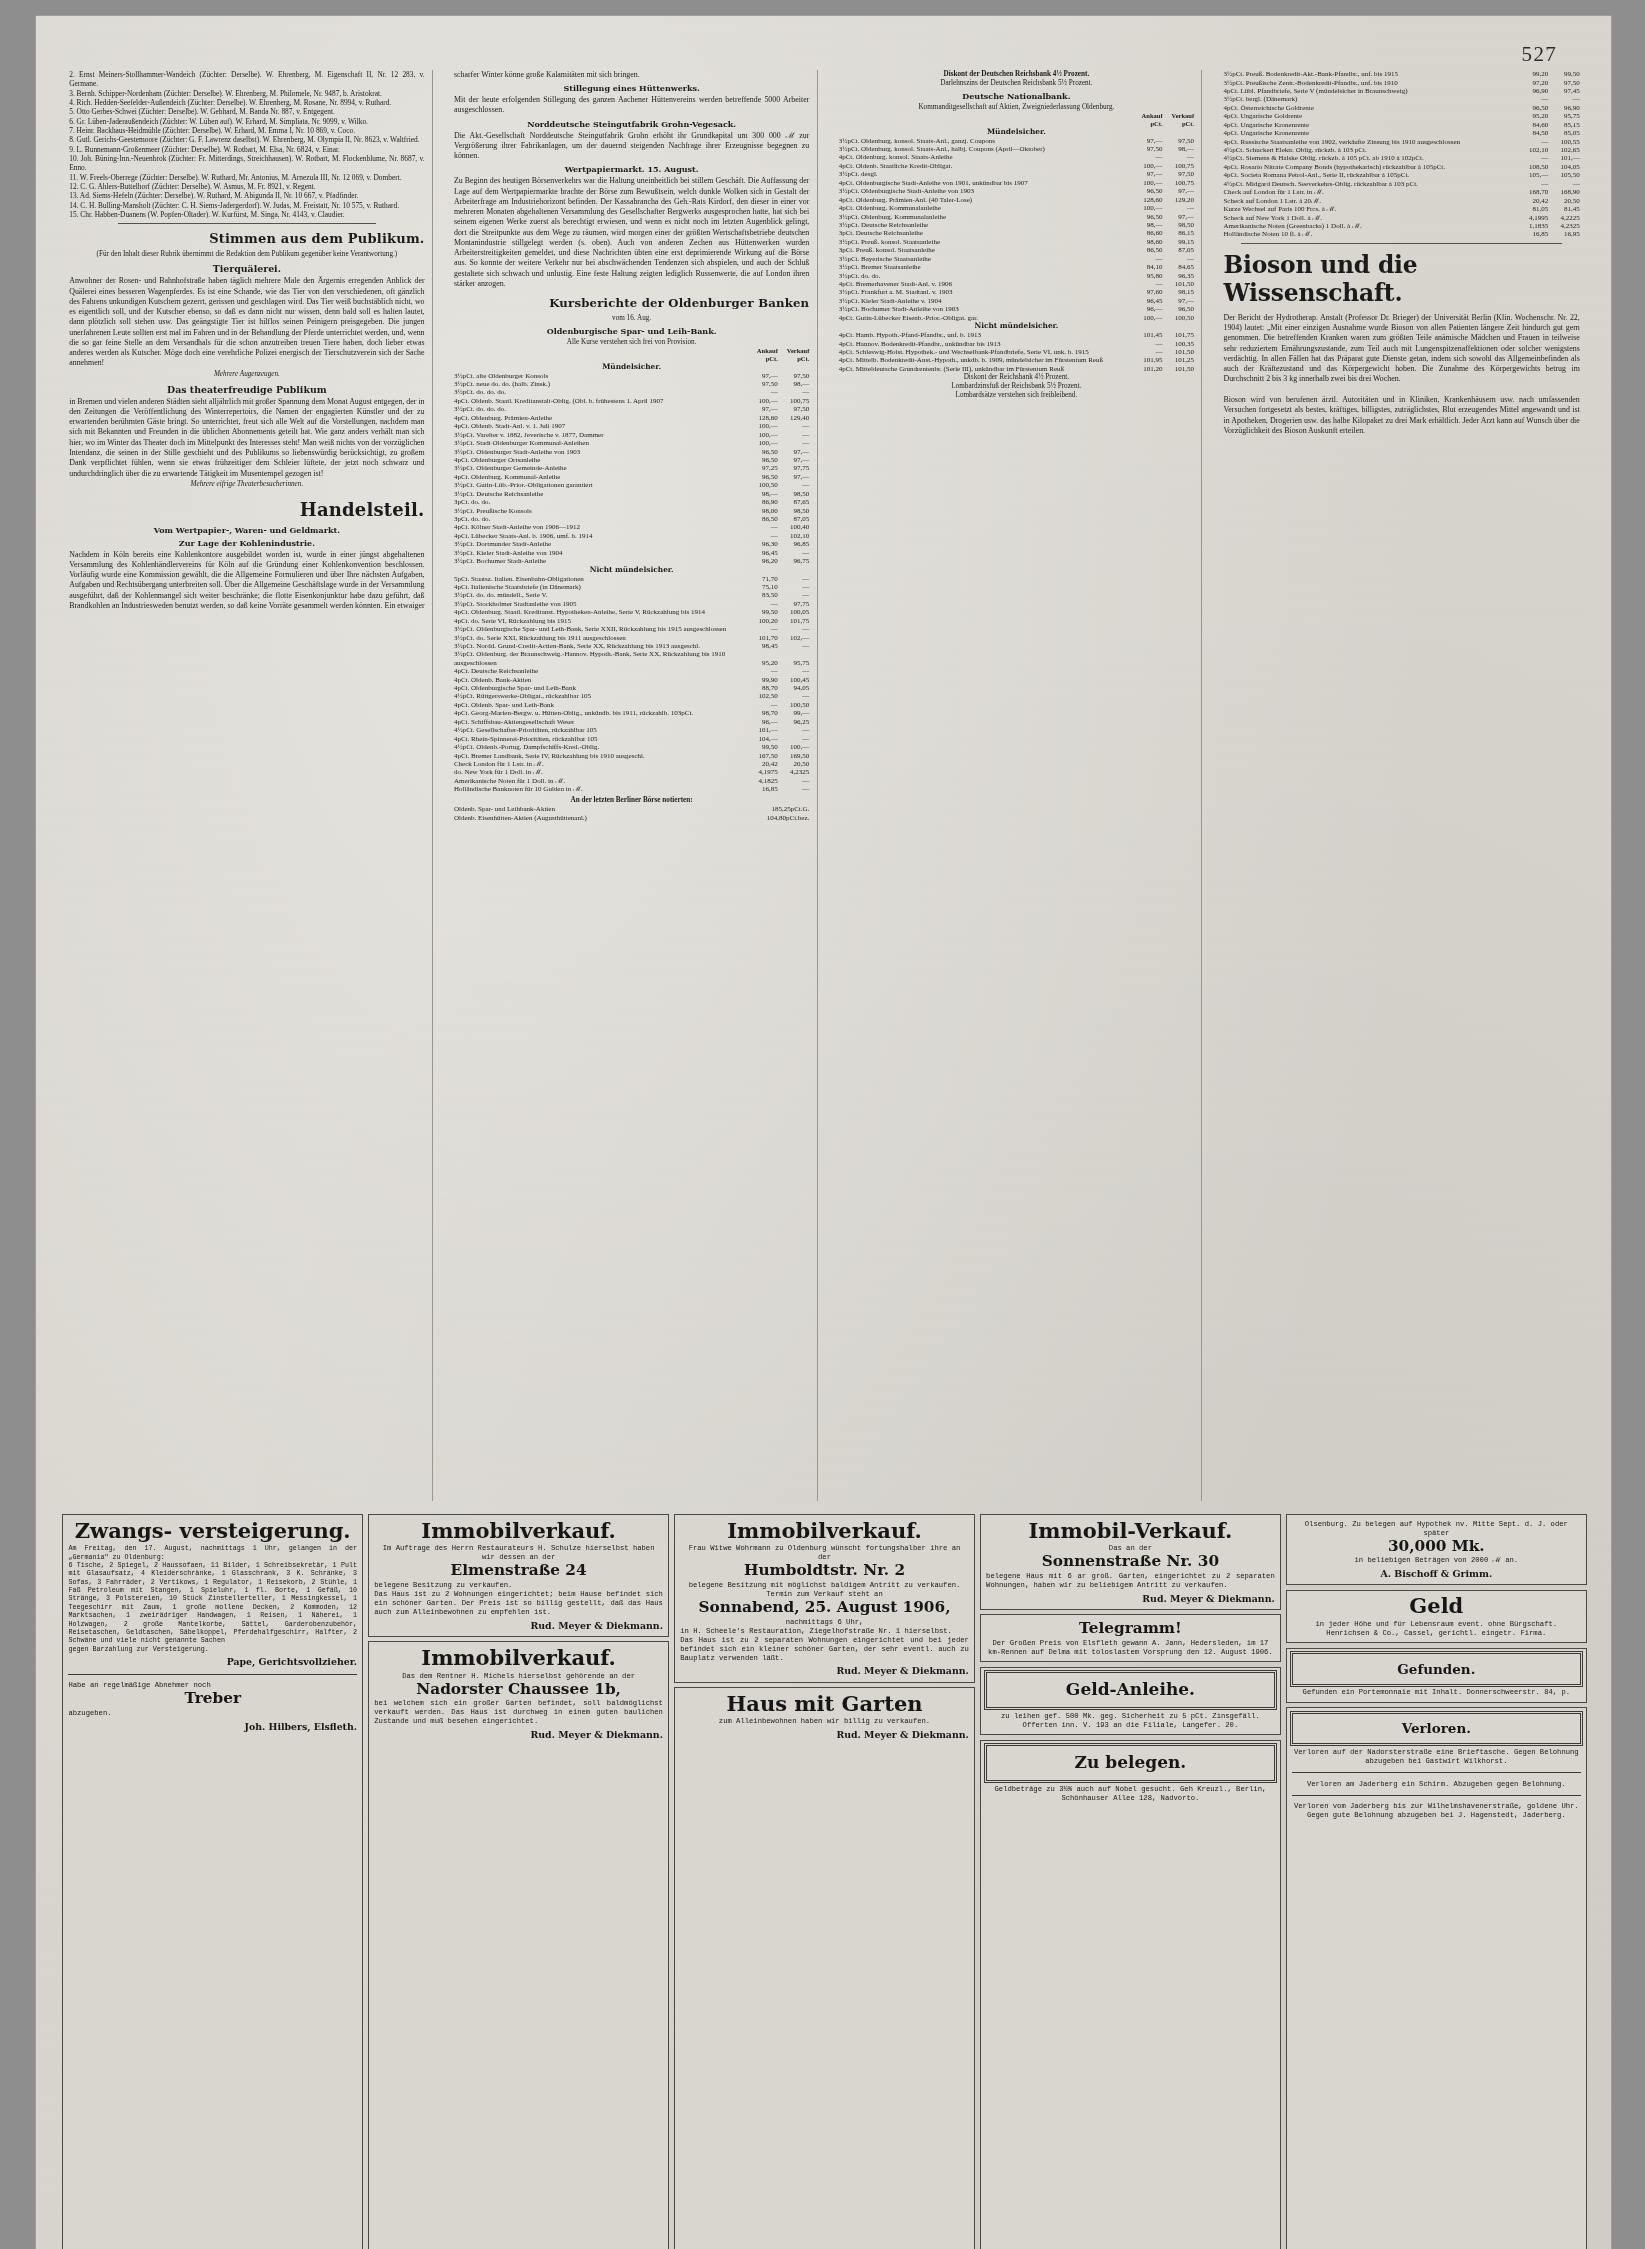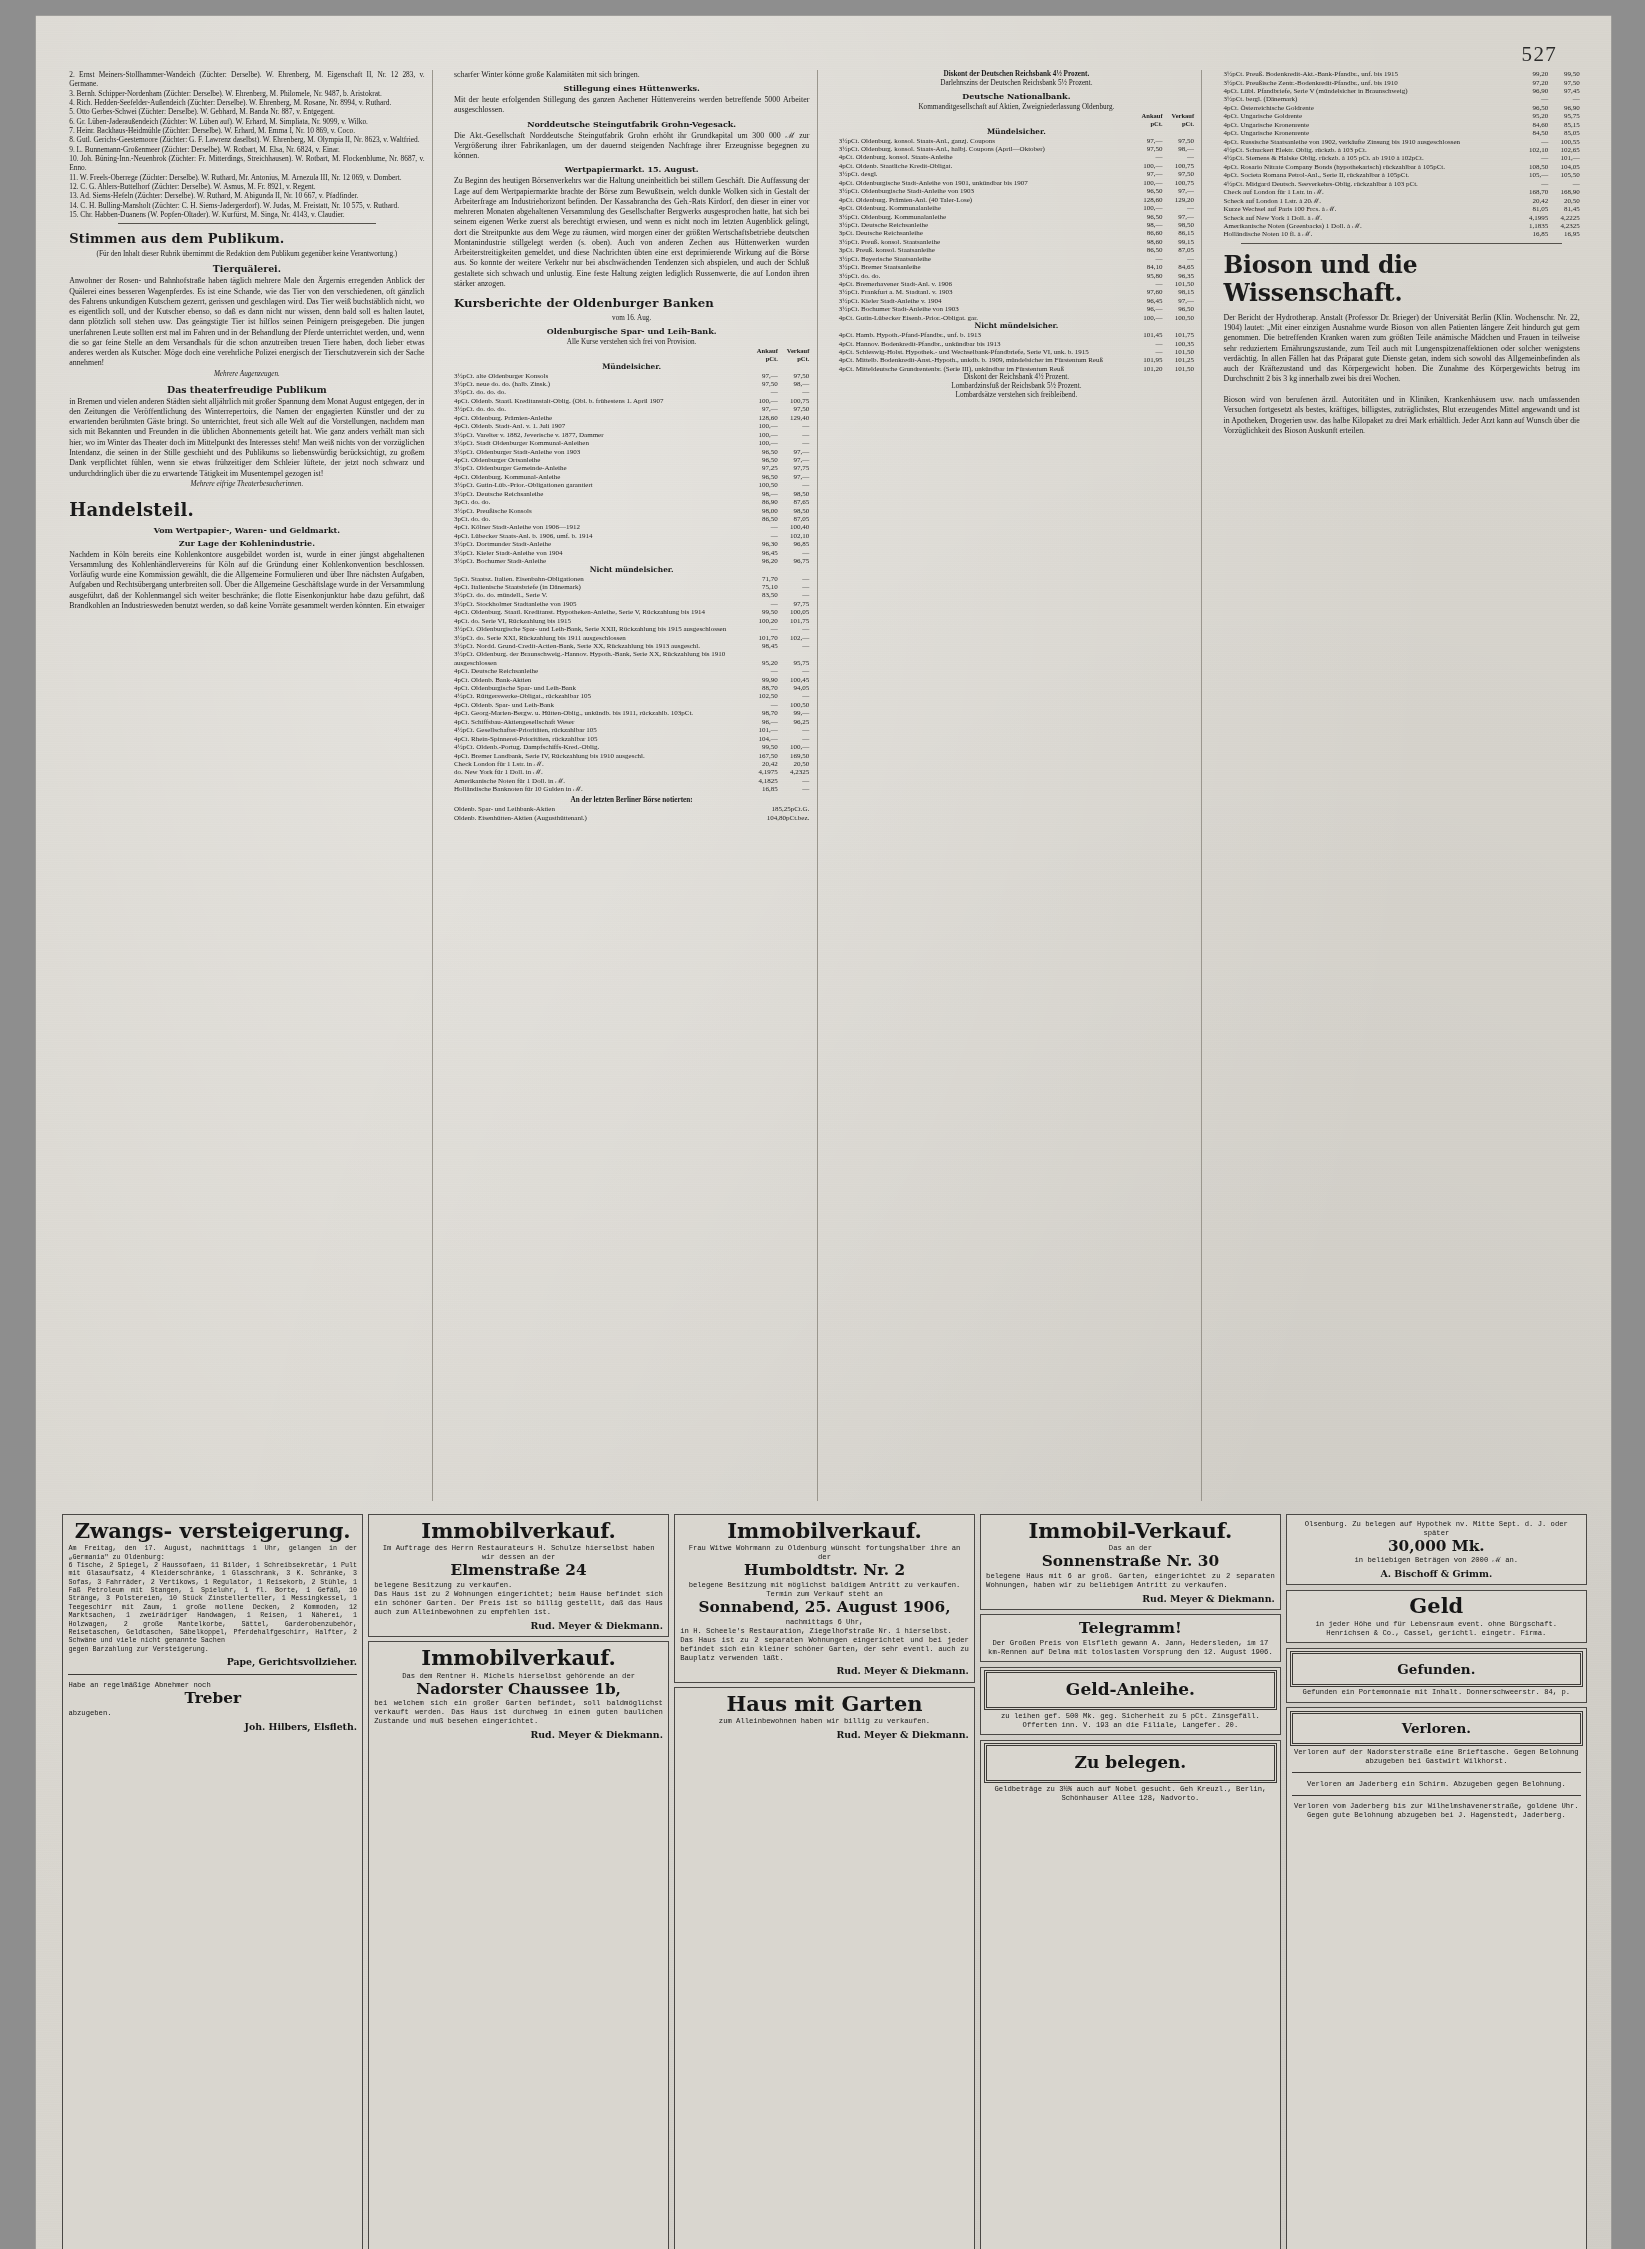--- a/index.html
+++ b/index.html
@@ -64,21 +64,21 @@
     line-height: 1.30;
     text-align: justify;
     hyphens: auto;
     white-space: pre-line;
     font-family: "Liberation Serif", serif;
   }
   .txt.small { font-size: 7.4px; line-height: 1.26; }
   .heading-fraktur {
     font-family: "DejaVu Serif", serif;
     font-weight: bold;
-    text-align: left;
+    text-align: right;
     font-size: 13px;
     margin: 7.2px 0 3.6px 0;
     letter-spacing: 0.2px;
   }
   .heading-fraktur.big {
     font-size: 18px;
     margin: 10px 0 4.5px;
   }
   .heading-sub {
     font-family: "DejaVu Serif", serif;

